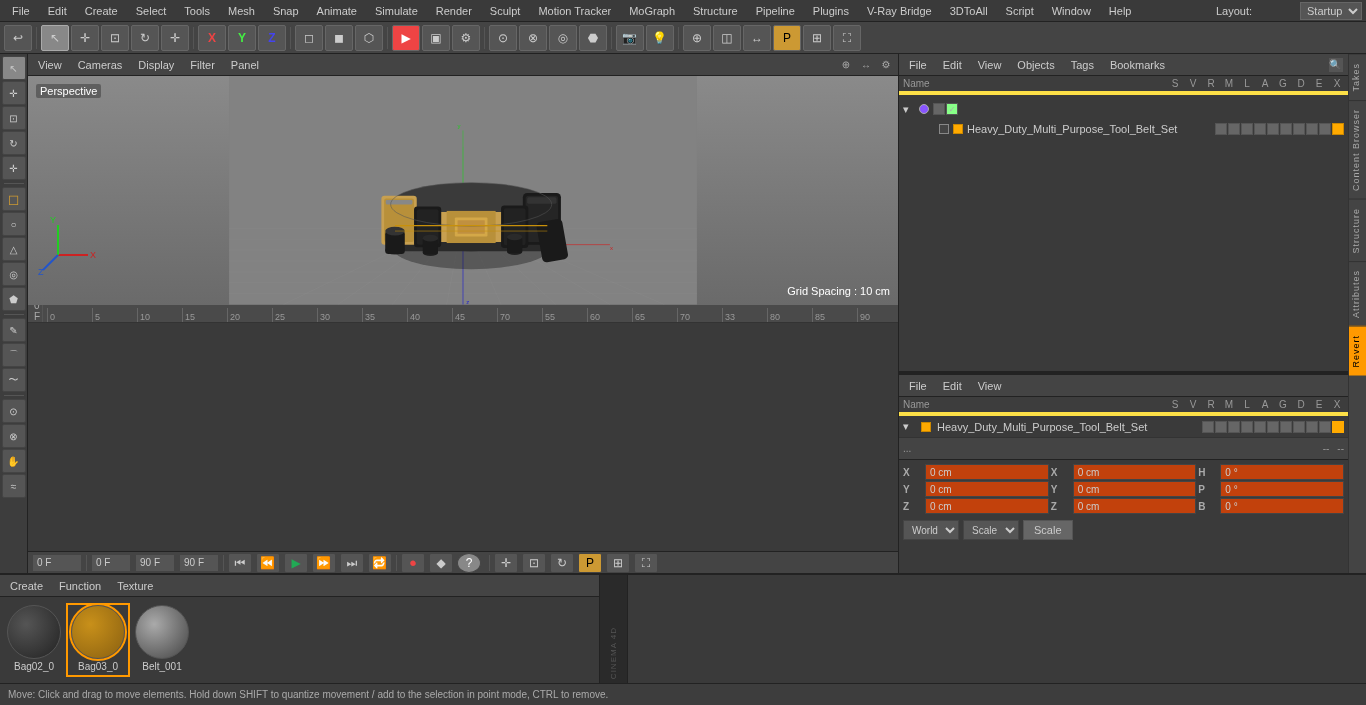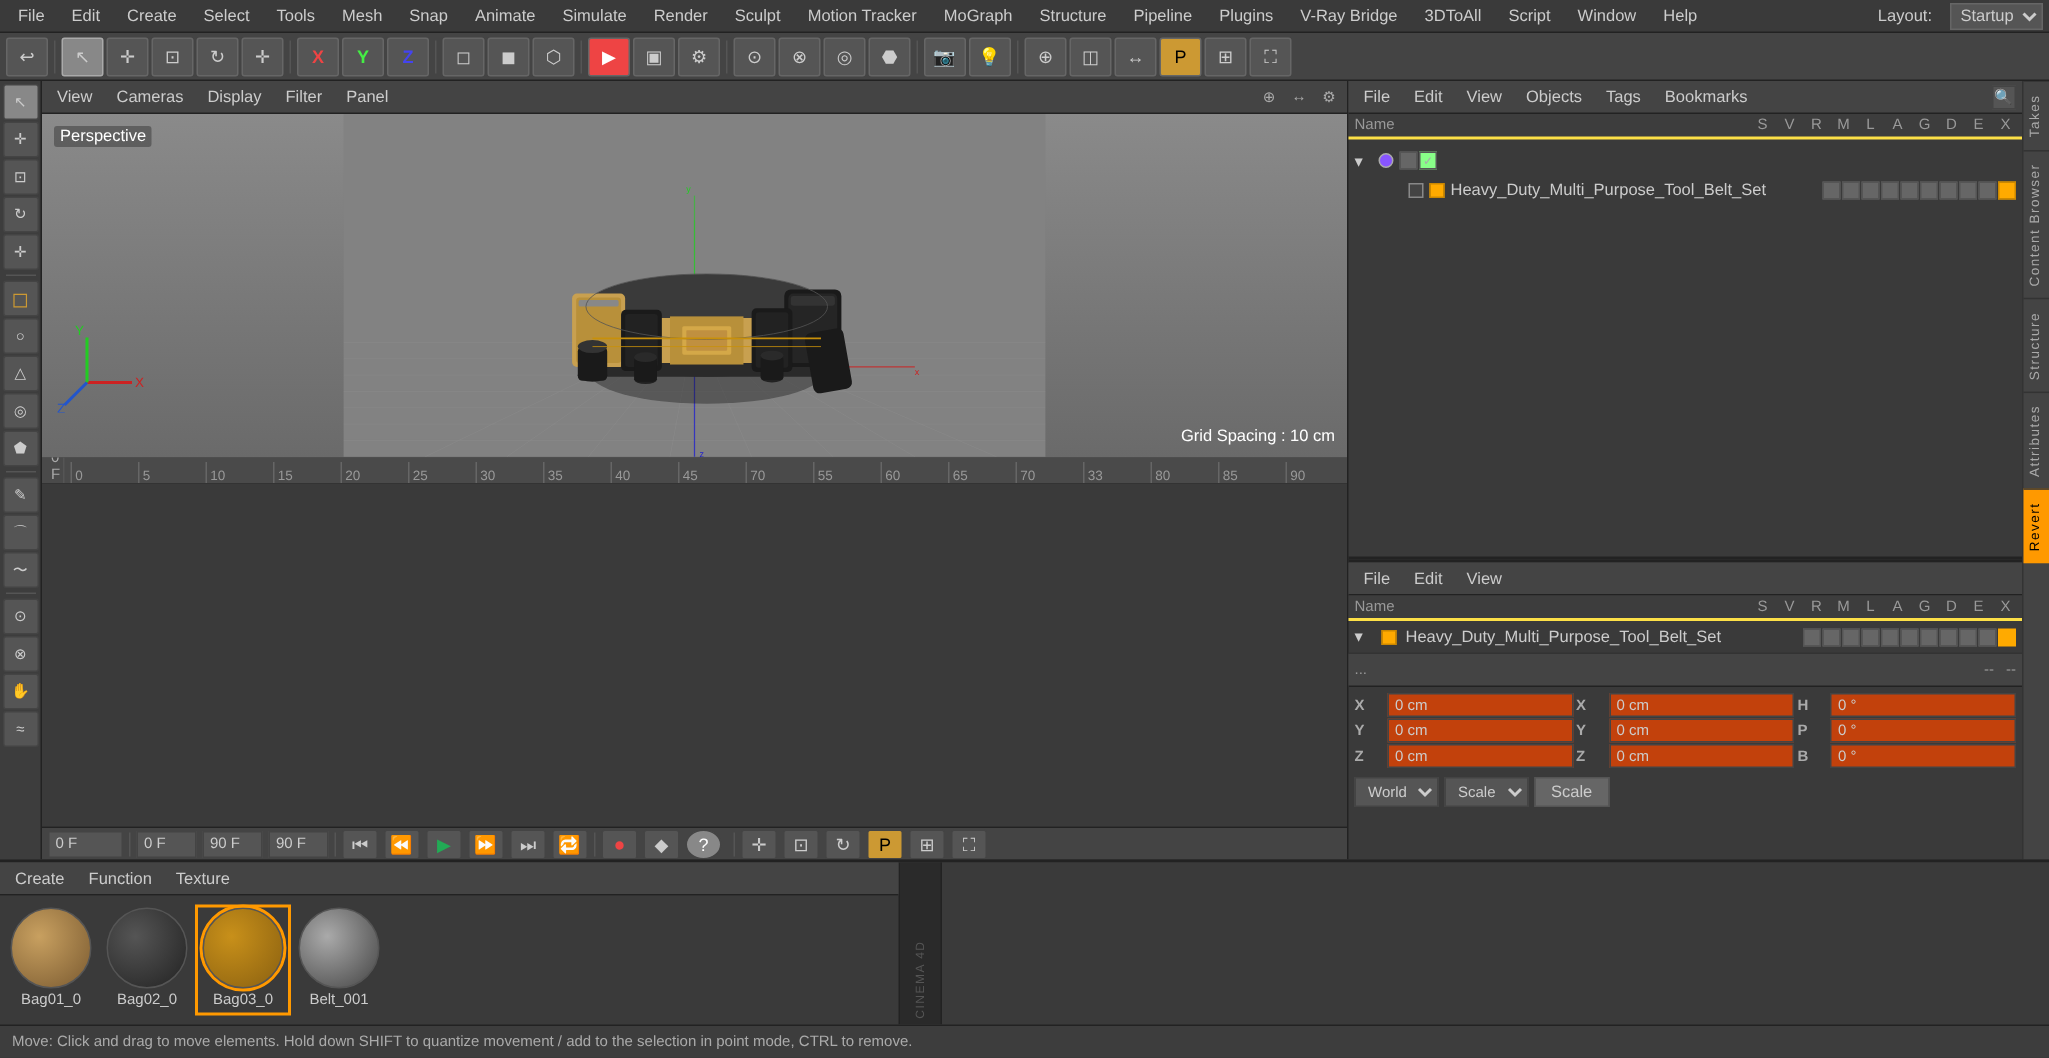--- a/index.html
+++ b/index.html
@@ -41,20 +41,21 @@
       gap: 12px;
       color: #ccc;
       font-size: 11px;
     }
     .layout-selector select {
       background: #555;
       color: #ccc;
       border: 1px solid #666;
       font-size: 11px;
       padding: 1px 2px;
+      margin-left: 36px;
     }
 
     
     .toolbar {
       background: #444;
       height: 32px;
       display: flex;
       align-items: center;
       padding: 0 4px;
       gap: 2px;
@@ -542,21 +543,21 @@
       letter-spacing: 1px;
     }
     .rvtab.active { background: #f90; color: #000; }
 
     
     .obj-col-headers {
       display: flex;
       align-items: center;
       padding: 2px 4px;
       background: #3d3d3d;
-      border-bottom: 2px solid #fde047;
+      border-bottom: 4px solid #fde047;
       font-size: 10px;
       color: #999;
       gap: 4px;
     }
     .obj-col-name { flex: 1; }
     .obj-col-sm { width: 14px; text-align: center; }
 
     
     ::-webkit-scrollbar { width: 6px; height: 6px; }
     ::-webkit-scrollbar-track { background: #333; }
@@ -1022,24 +1023,20 @@
 <div class="bottom-section">
 
   <div class="material-manager">
     <div class="mat-manager-header">
       <div class="panel-header-btn">Create</div>
       <div class="panel-header-btn">Function</div>
       <div class="panel-header-btn">Texture</div>
     </div>
     <div class="mat-preview-area">
 
-      <div class="mat-ball">
-        <div class="mat-sphere mat-sphere-bag1"></div>
-        <div class="mat-name-label">Bag01_0</div>
-      </div>
 
       <div class="mat-ball">
         <div class="mat-sphere mat-sphere-bag2"></div>
         <div class="mat-name-label">Bag02_0</div>
       </div>
 
       <div class="mat-ball" style="outline: 2px solid #f90;">
         <div class="mat-sphere mat-sphere-bag3"></div>
         <div class="mat-name-label">Bag03_0</div>
       </div>

